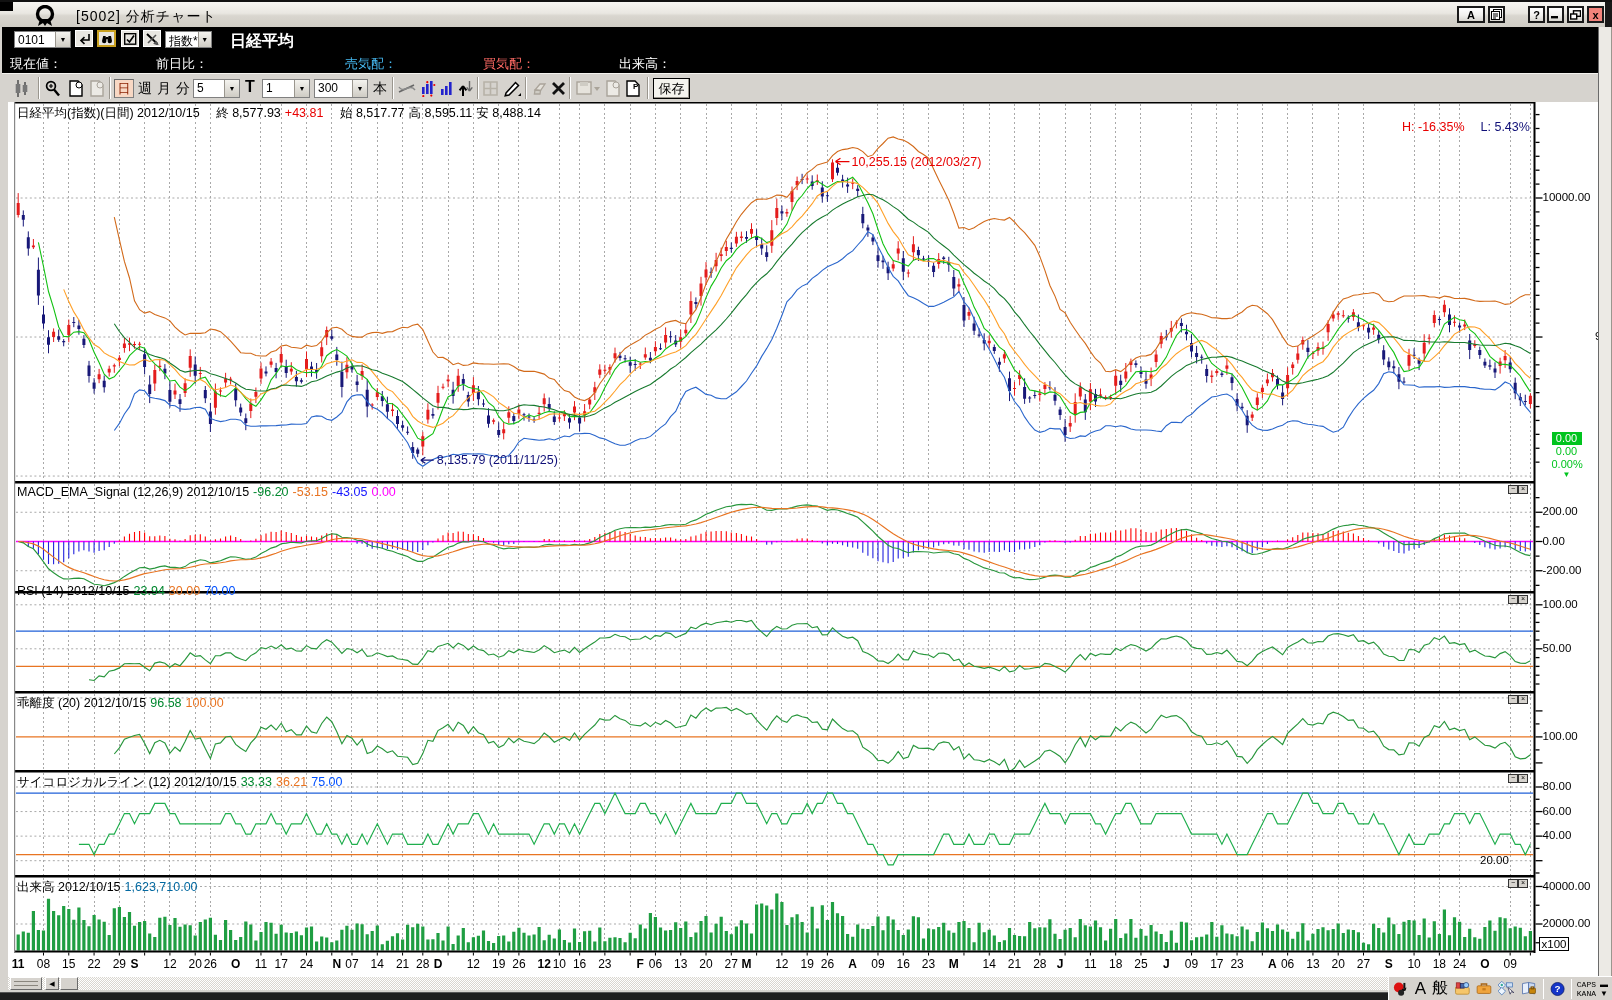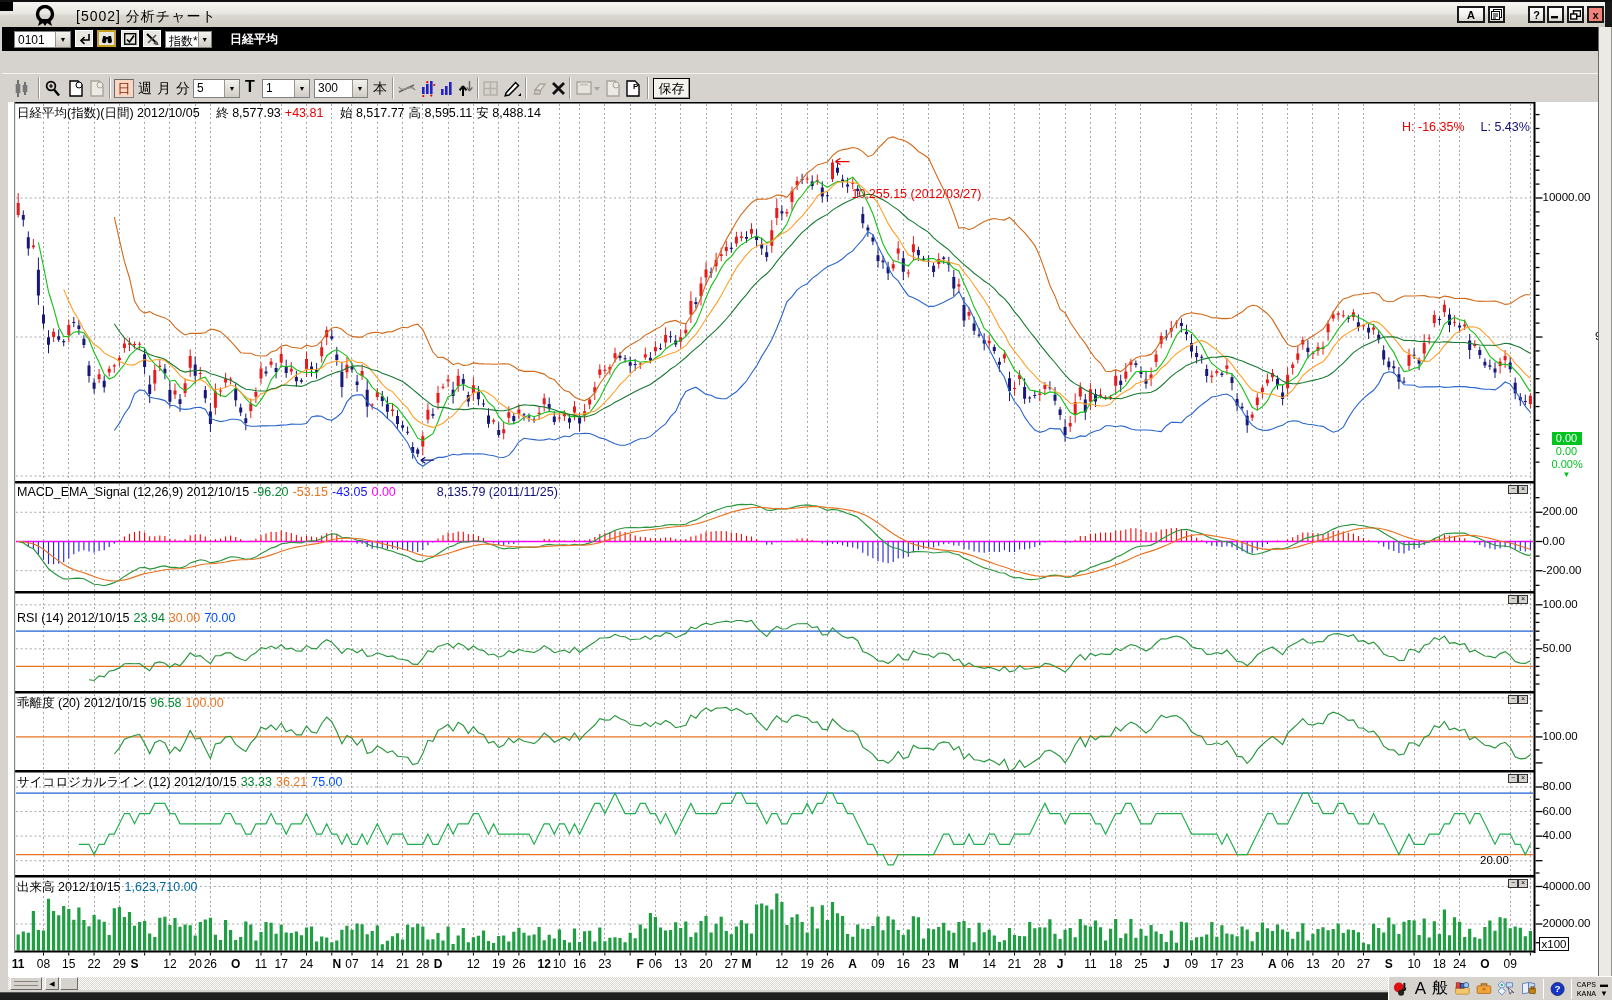--- a/index.html
+++ b/index.html
@@ -21,21 +21,21 @@
 
   
   #row1 { position:absolute; left:2px; top:27px; width:1596px; height:24px; background:#000; }
   #row2 { position:absolute; left:2px; top:51px; width:1596px; height:22px; background:#000; }
   .combo { position:absolute; background:#fff; border:1px solid #808080; display:flex; }
   .combo .val { flex:1; font-size:12px; color:#000; padding:1px 0 0 3px; white-space:nowrap; }
   .combo .drop { width:15px; background:linear-gradient(#f4f3ef,#cfccc4); border-left:1px solid #9a968e;
     display:flex; align-items:center; justify-content:center; font-size:7px; color:#000; }
   .blk-btn { position:absolute; top:3px; width:18px; height:17px; background:#e8e6e1;
     border:1px solid #fff; display:flex; align-items:center; justify-content:center; }
-  #symbol-name { position:absolute; left:228px; top:4px; color:#fff; font-weight:bold; font-size:12px; }
+  #symbol-name { position:absolute; left:228px; top:4px; color:#fff; font-weight:bold; font-size:16px; }
   .qlabel { position:absolute; top:4px; color:#fff; font-size:13px; }
 
   
   #toolbar { position:absolute; left:2px; top:73px; width:1596px; height:29px; background:#d6d3ce;
     border-top:1px solid #f4f3ef; }
   .tsep { position:absolute; top:3px; width:2px; height:22px; border-left:1px solid #9a968e; border-right:1px solid #fff; }
   .ticon { position:absolute; top:5px; width:20px; height:19px; display:flex; align-items:center; justify-content:center; }
   .tool-txt { position:absolute; top:6px; font-size:14px; color:#000; }
   #btn-day { position:absolute; left:112px; top:5px; width:20px; height:19px; background:#f8d8c4;
     border:1px solid #808080; border-top-color:#6a6a6a; border-left-color:#6a6a6a; color:#8b2000;
@@ -49,21 +49,21 @@
   #chart-region { position:absolute; left:2px; top:102px; width:1596px; height:875px; background:#fff;
     border-left:6px solid #d6d3ce; }
   #chart-svg { position:absolute; left:0; top:0; }
   .phead { position:absolute; font-size:12.5px; color:#000; white-space:nowrap; background:rgba(255,255,255,0.0); }
   .phead span { margin-right:4px; }
   .ylab { position:absolute; font-size:11.5px; color:#000; white-space:nowrap; }
   .xlab { position:absolute; font-size:12px; color:#000; white-space:nowrap; transform:translateX(-50%); }
   .pbtns { position:absolute; width:20px; height:9px; display:flex; }
   .pbtn { width:10px; height:9px; background:#d6d3ce; border:1px solid #333; font-size:7px; line-height:7px;
     text-align:center; color:#000; font-family:"Liberation Mono", monospace; }
-  .annot { position:absolute; font-size:12.5px; white-space:nowrap;margin-top:32px; }
+  .annot { position:absolute; font-size:12.5px; white-space:nowrap; }
   #cur-box { position:absolute; width:30px; text-align:center; font-size:11px; line-height:13px; }
   #cur-box .cb1 { background:#00c41e; color:#fff; }
   #cur-box .cb2,#cur-box .cb3 { color:#00c41e; }
   #cur-box .cbt { color:#00c41e; font-size:8px; line-height:7px; }
 
   
   #scroll-row { position:absolute; left:8px; top:977px; width:1588px; height:13px;
     background-image:conic-gradient(#ffffff 0 25%, #d9d6cf 0 50%, #ffffff 0 75%, #d9d6cf 0);
     background-size:2px 2px; }
   #split-handle { position:absolute; left:2px; top:0; width:32px; height:13px; background:#d6d3ce;
@@ -155,20 +155,27 @@
           <path d="M2 10 L10 2 M10 9 l1.5 2.5 L8.6 10.5 Z" stroke="#555" stroke-width="1.6" fill="#555"></path>
         </svg>
     </div>
     <div class="combo" style="left:163px;top:4px;width:47px;height:17px;">
       <div class="val">指数*</div>
       <div class="drop">▼</div>
     </div>
     <div id="symbol-name">日経平均</div>
   </div>
 
+  <div id="row2">
+    <div class="qlabel" style="left:8px;">現在値：</div>
+    <div class="qlabel" style="left:154px;">前日比：</div>
+    <div class="qlabel" style="left:343px;color:#46b8f0;">売気配：</div>
+    <div class="qlabel" style="left:481px;color:#ff6a64;">買気配：</div>
+    <div class="qlabel" style="left:617px;">出来高：</div>
+  </div>
 
   <div id="toolbar">
     <div class="ticon" style="left:10px;">
       <svg width="16" height="17" viewBox="0 0 16 17">
           <path d="M4 0 v4 M4 13 v4 M11 2 v3 M11 12 v3" stroke="#555" stroke-width="1.6"></path>
           <rect x="1.7" y="4" width="4.6" height="9" fill="#777"></rect>
           <rect x="8.7" y="5" width="4.6" height="7" fill="#777"></rect>
         </svg>
     </div>
     <div class="tsep" style="left:36px;"></div>
@@ -884,25 +891,25 @@
         <div class="xlab" style="left:1229.0635451505018px;top:855px;">23</div>
         <div class="xlab" style="left:1279.6387959866222px;top:855px;">06</div>
         <div class="xlab" style="left:1304.9264214046823px;top:855px;">13</div>
         <div class="xlab" style="left:1330.2140468227424px;top:855px;">20</div>
         <div class="xlab" style="left:1355.5016722408027px;top:855px;">27</div>
         <div class="xlab" style="left:1406.076923076923px;top:855px;">10</div>
         <div class="xlab" style="left:1431.3645484949832px;top:855px;">18</div>
         <div class="xlab" style="left:1451.5946488294314px;top:855px;">24</div>
         <div class="xlab" style="left:1502.1698996655518px;top:855px;">09</div>
         <div class="phead" style="left:9px;top:383px;"><span>MACD_EMA_Signal (12,26,9) 2012/10/15</span><span style="color: rgb(0, 135, 46);">-96.20</span><span style="color: rgb(232, 116, 34);">-53.15</span><span style="color: rgb(20, 20, 255);">-43.05</span><span style="color: rgb(255, 0, 255);">0.00</span></div>
-        <div class="phead" style="left:9px;top:509px;"><span>RSI (14) 2012/10/15</span><span style="color: rgb(0, 135, 46);">23.94</span><span style="color: rgb(232, 116, 34);">30.00</span><span style="color: rgb(0, 80, 255);">70.00</span></div>
+        <div class="phead" style="left:9px;top:482px;"><span>RSI (14) 2012/10/15</span><span style="color: rgb(0, 135, 46);">23.94</span><span style="color: rgb(232, 116, 34);">30.00</span><span style="color: rgb(0, 80, 255);">70.00</span></div>
         <div class="phead" style="left:9px;top:593px;"><span>乖離度 (20) 2012/10/15</span><span style="color: rgb(0, 135, 46);">96.58</span><span style="color: rgb(232, 116, 34);">100.00</span></div>
         <div class="phead" style="left:9px;top:672px;"><span>サイコロジカルライン (12) 2012/10/15</span><span style="color: rgb(0, 135, 46);">33.33</span><span style="color: rgb(232, 116, 34);">36.21</span><span style="color: rgb(0, 80, 255);">75.00</span></div>
         <div class="phead" style="left:9px;top:777px;"><span>出来高 2012/10/15</span><span style="color: #0369a1;">1,623,710.00</span></div>
-        <div class="phead" style="left:9px;top:3px;"><span>日経平均(指数)(日間) 2012/10/05　</span><span>終 8,577.93</span><span style="color: rgb(232, 0, 0);">+43.81</span><span>　始 8,517.77</span><span>高 8,595.11</span><span>安 8,488.14</span></div>
+        <div class="phead" style="left:9px;top:3px;"><span>日経平均(指数)(日間) 2012/10/15　</span><span>終 8,577.93</span><span style="color: rgb(232, 0, 0);">+43.81</span><span>　始 8,517.77</span><span>高 8,595.11</span><span>安 8,488.14</span></div>
         <div class="phead" style="left:1394px;top:18px;"><span style="color: rgb(232, 0, 0);">H: -16.35%</span><span style="color: rgb(16, 16, 120); margin-left: 12px;">L: 5.43%</span></div>
         <div class="annot" style="left:843.4615384615385px;top:52.52649550000005px;color:#e80000;">10,255.15 (2012/03/27)</div>
         <div class="annot" style="left:428.74448160535115px;top:351.1811163px;color:#101078;">8,135.79 (2011/11/25)</div>
         <div style="position:absolute;left:1543.5px;top:330px;width:30px;text-align:center;font-size:11px;line-height:13px;" id="cur-box">
           <div class="cb1">0.00</div>
           <div class="cb2">0.00</div>
           <div class="cb3">0.00%</div>
           <div class="cbt">▼</div>
         </div>
         <div style="position:absolute;left:1530.5px;top:835px;border:1px solid #000;background:#fff;font-size:11.5px;padding:0 2px;color:#000;">x100</div>

